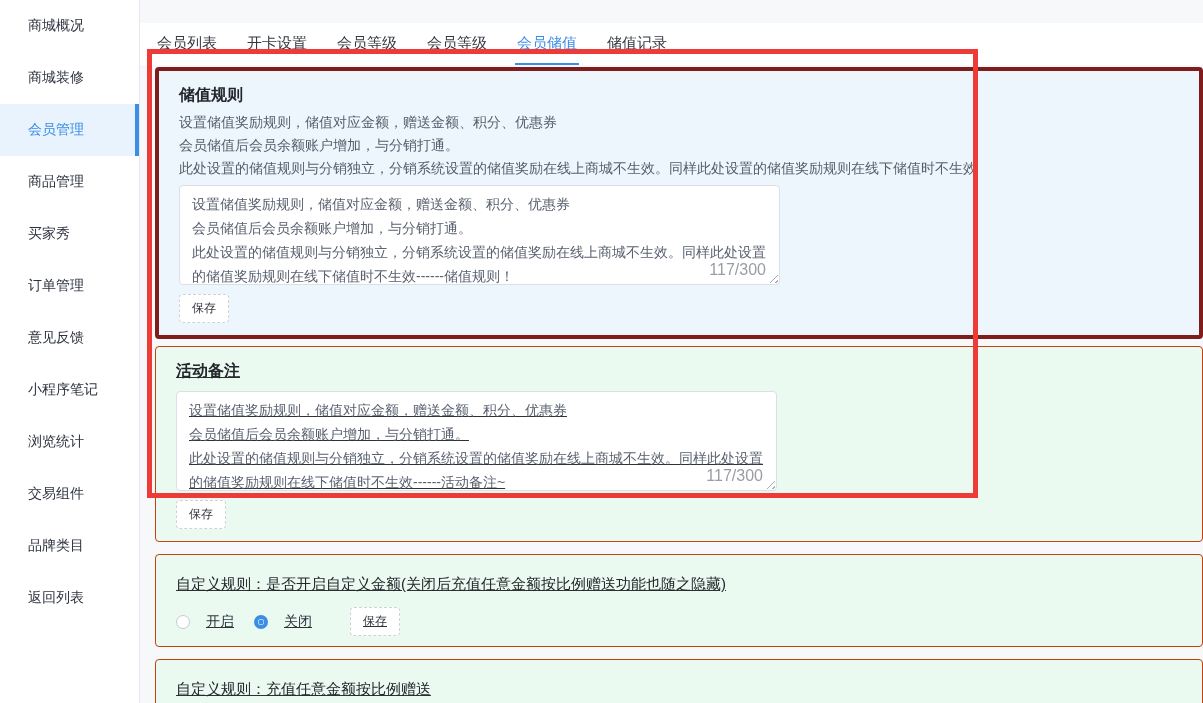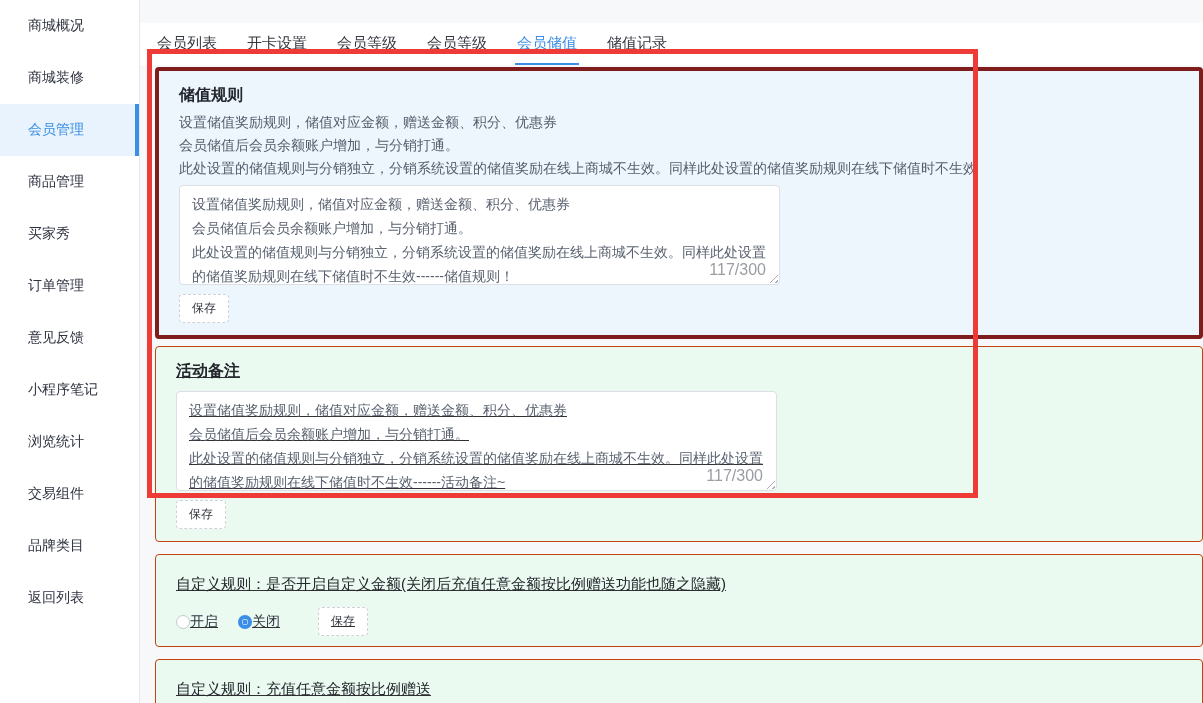--- a/index.html
+++ b/index.html
@@ -95,21 +95,21 @@
     width: 14px; height: 14px; border-radius: 50%;
     border: 1px solid #c6cad2; background: #ffffff; position: relative;
     flex: 0 0 14px; cursor: pointer;
   }
   .radio.checked { border: 4px solid #3a8ee6; }
   .radio.checked::after {
     content: ""; position: absolute; left: 50%; top: 50%;
     width: 5px; height: 5px; border-radius: 50%; background: #3a8ee6;
     transform: translate(-50%, -50%);
   }
-  .radio-label { font-size: 14px; color: #2e3340; margin-left: 0; margin-right: 20px; cursor: pointer; }
+  .radio-label { font-size: 14px; color: #2e3340; margin-left: 16px; margin-right: 20px; cursor: pointer; }
   .rule-row .save-btn { margin-top: 0; margin-left: 18px; }
   .ratio-input {
     width: 83px; height: 31px; border: 1px solid #dcdfe6; border-radius: 4px;
     background: #fff; padding: 0 12px; font-size: 14px; color: #5a6270;
     margin-left: 12px; outline: none; font-family: inherit;
   }
 
   
   .gap7  { height: 7px; }
   .gap12 { height: 12px; }

